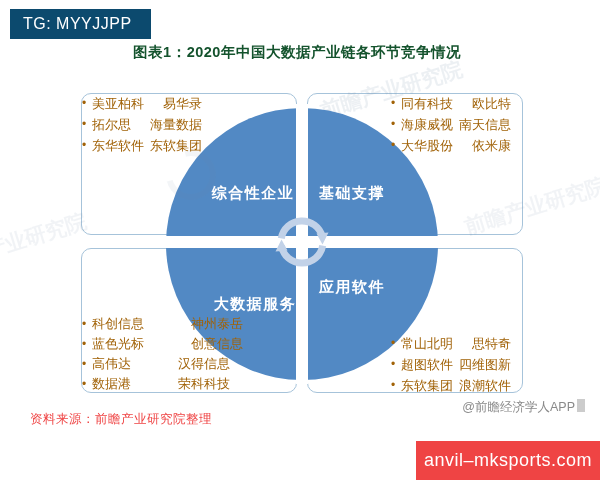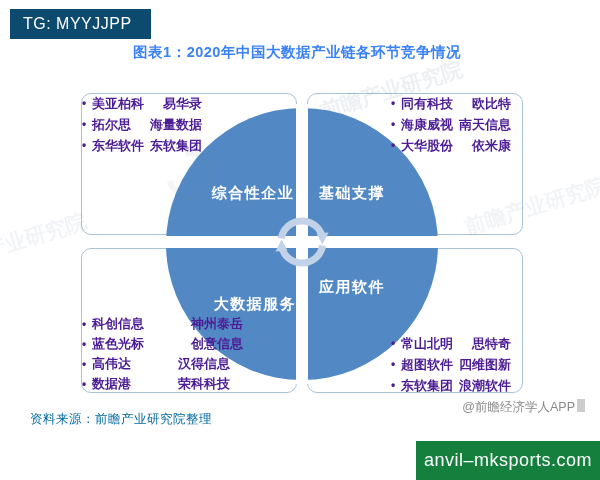--- a/index.html
+++ b/index.html
@@ -12,21 +12,21 @@
   
   .tg-badge{
     left:10px;top:9px;width:141px;height:30px;background:#0c4a6e;color:#fff;
     font-size:16px;line-height:30px;padding-left:13px;box-sizing:border-box;
     letter-spacing:0.5px;
   }
 
   
   .chart-title{
     left:0;right:6px;top:43px;text-align:center;font-size:14.5px;font-weight:bold;
-    color:#3b82f6;letter-spacing:0.5px;
+    color:#14532d;letter-spacing:0.5px;
   }
 
   
   .qbox{background:#fff;border:1.5px solid #a6c3da;border-radius:10px;box-sizing:border-box;}
   .qbox.tl{left:81px;top:93px;width:216px;height:142px;}
   .qbox.tr{left:307px;top:93px;width:216px;height:142px;}
   .qbox.bl{left:81px;top:248px;width:216px;height:145px;}
   .qbox.br{left:307px;top:248px;width:216px;height:145px;}
 
   
@@ -43,21 +43,21 @@
   }
   .qlabel.tl{left:253px;top:193px;}
   .qlabel.tr{left:352px;top:193px;}
   .qlabel.bl{left:255px;top:304px;}
   .qlabel.br{left:352px;top:287px;}
 
   
   .center-icon{left:270px;top:210px;width:64px;height:64px;}
 
   
-  .clist{font-size:13px;font-weight:bold;color:#4c1d95;}
+  .clist{font-size:13px;font-weight:normal;color:#a16207;}
   .clist.tl{left:82px;top:93px;}
   .clist.tr{left:391px;top:93px;}
   .clist.bl{left:82px;top:314px;}
   .clist.br{left:391px;top:333px;}
   .company-row{
     display:flex;justify-content:space-between;width:110px;line-height:21px;
     position:relative;padding-left:10px;white-space:nowrap;
   }
   .clist.bl .company-row{line-height:20px;gap:47px;}
   .company-row::before{content:"•";position:absolute;left:0;font-size:12px;}
@@ -65,27 +65,27 @@
   
   .wmark{color:#6e87a3;opacity:0.12;font-size:21px;font-weight:bold;
     transform:rotate(-17deg);white-space:nowrap;pointer-events:none;}
   .wmark.w1{left:318px;top:76px;}
   .wmark.w2{left:462px;top:192px;opacity:0.09;}
   .wmark.w3{left:-58px;top:228px;opacity:0.09;}
   .wmark-ring{left:166px;top:150px;width:38px;height:38px;border:6px solid #6e87a3;
     border-radius:50%;opacity:0.08;border-left-color:transparent;transform:rotate(30deg);}
 
   
-  .source-line{left:30px;top:411px;font-size:12.5px;color:#0369a1;letter-spacing:0.5px;}
+  .source-line{left:30px;top:411px;font-size:12.5px;color:#ef4444;letter-spacing:0.5px;}
   .credit-line{right:15px;top:399px;font-size:12.5px;color:#8a8a8a;display:flex;align-items:flex-start;}
   .app-logo{width:8px;height:13px;background:#cccccc;margin-left:2px;display:inline-block;}
 
   
   .site-box{
-    left:416px;top:441px;width:184px;height:39px;background:#15803d;color:#fff;
+    left:416px;top:441px;width:184px;height:39px;background:#ef4444;color:#fff;
     display:flex;align-items:center;justify-content:center;font-size:18px;letter-spacing:0.5px;
   }
 </style>
 </head>
 <body>
 
 <div class="abs tg-badge">TG: MYYJJPP</div>
 
 <div class="abs chart-title">图表1：2020年中国大数据产业链各环节竞争情况</div>
 

